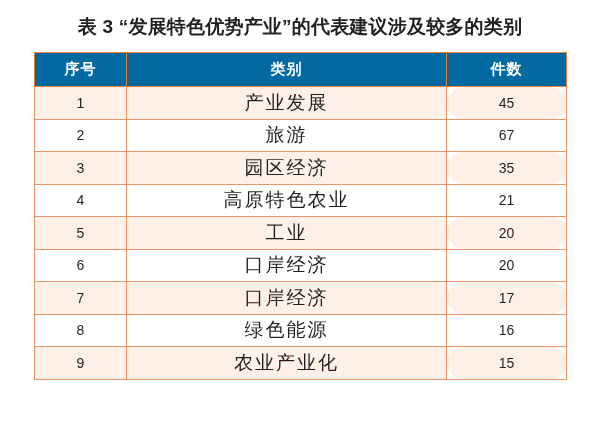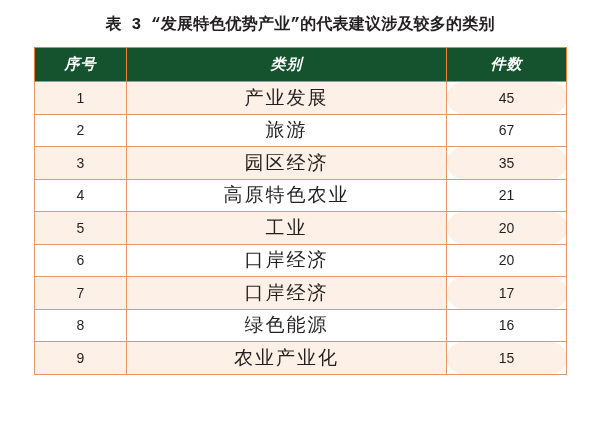--- a/index.html
+++ b/index.html
@@ -15,56 +15,54 @@
     overflow: hidden;
   }
   .page {
     position: relative;
     width: 600px;
     height: 424px;
     box-sizing: border-box;
     padding: 14px 34px 0 34px;
   }
   .caption {
-    font-size: 16px;
+    font-size: 19px;
     font-weight: bold;
     color: #231f20;
     text-align: center;
     letter-spacing: 0.2px;
     margin: 0 0 12px 0;
     white-space: nowrap;
-    font-family: Liberation Mono, monospace;
   }
   table.data-table {
     border-collapse: collapse;
     width: 532px;
     table-layout: fixed;
   }
   table.data-table col.c-seq { width: 92px; }
   table.data-table col.c-cat { width: 320px; }
   table.data-table col.c-cnt { width: 120px; }
 
   table.data-table th,
   table.data-table td {
     border: 1px solid #e8956a;
     text-align: center;
     vertical-align: middle;
     padding: 0;
     height: 31.5px;
     font-size: 19px;
   }
   table.data-table thead th {
-    background: #14532d;
+    background: #0369a1;
     color: #ffffff;
     font-weight: bold;
     font-size: 15px;
     height: 33px;
     border-color: #ef8033;
     letter-spacing: 1px;
-    font-style: italic;
   }
   table.data-table tbody tr.odd td {
     background: #fdf0e6;
   }
   table.data-table tbody tr.even td {
     background: #ffffff;
   }
   table.data-table td.cell-seq {
     font-size: 14px;
   }

